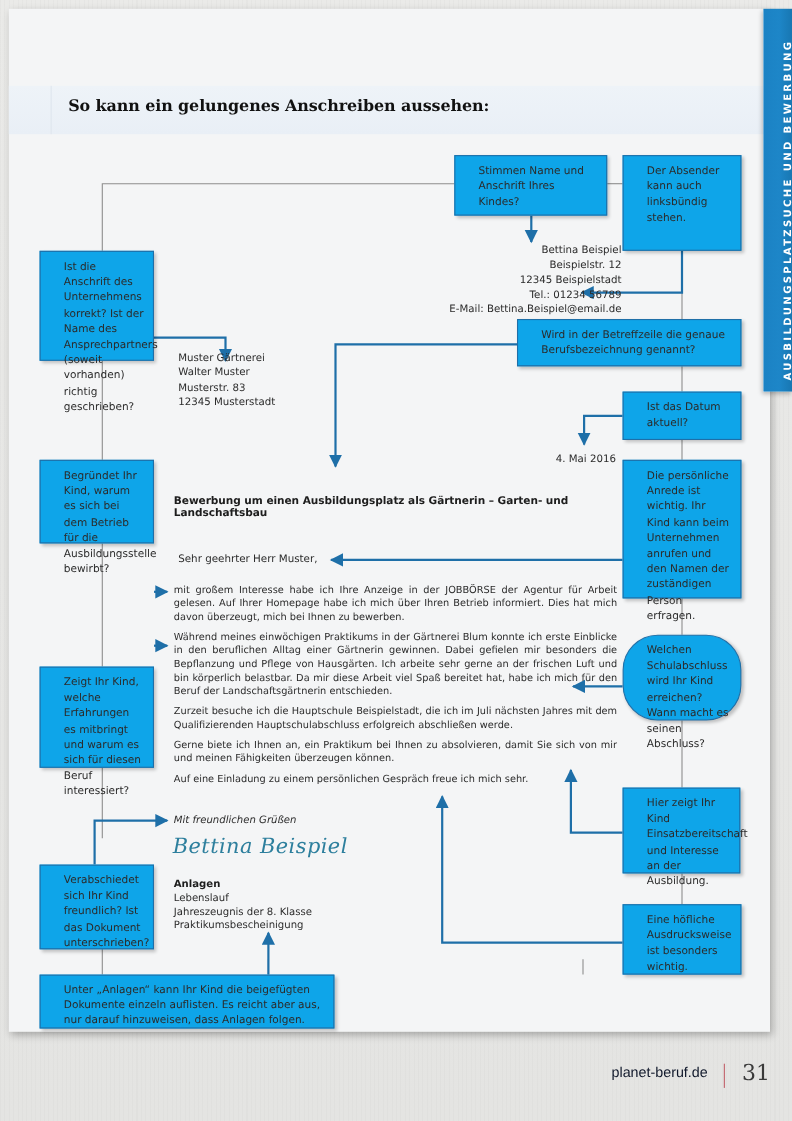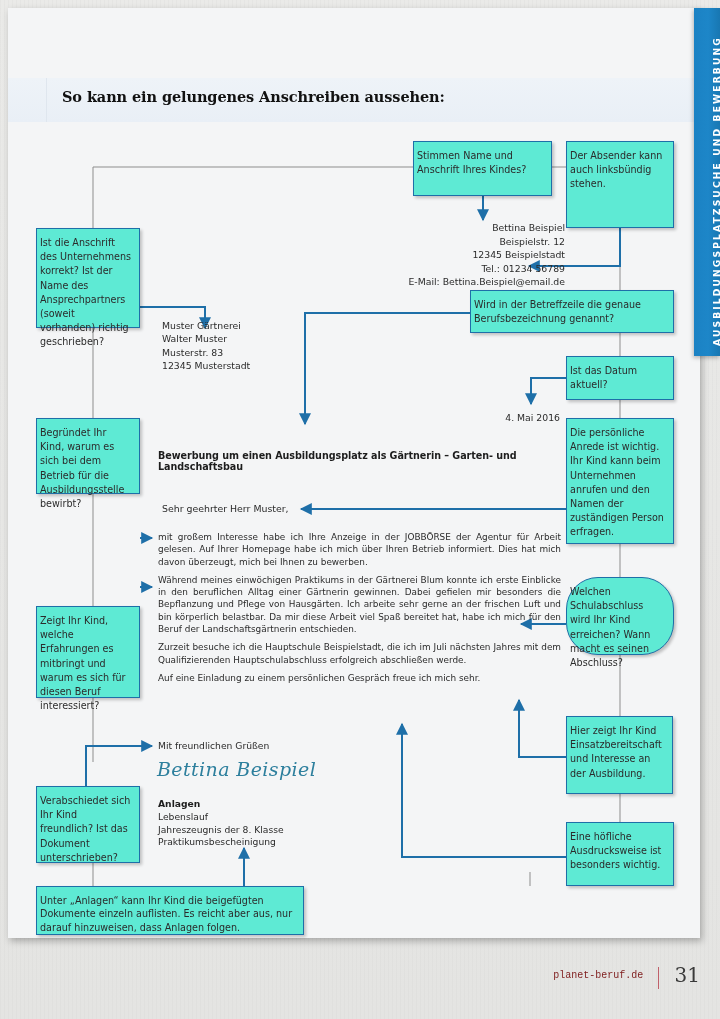--- a/index.html
+++ b/index.html
@@ -49,28 +49,28 @@
     transform:rotate(-90deg);
     transform-origin:left top;
     left:17px;top:338px;
   }
   
   svg.lines{position:absolute;left:0;top:0;width:720px;height:1019px;}
 
   
   .box{
     position:absolute;
-    background:#5eead4;
+    background:#0ea5e9;
     border:1.6px solid #1e6fa8;
     box-shadow:2px 2px 3px rgba(0,0,0,0.22);
     box-sizing:border-box;
     color:#2b2b2b;
     font-size:9.6px;
     line-height:14.2px;
-    padding:7px 8px 6px 3px;
+    padding:7px 8px 6px 21px;
   }
   
   .letter-addr{
     position:absolute;text-align:right;
     font-size:9.3px;line-height:13.6px;color:#2b2b2b;
   }
   .company-addr{
     position:absolute;font-size:9.3px;line-height:13.4px;color:#2b2b2b;
   }
   .letter-date{
@@ -95,22 +95,22 @@
     letter-spacing:0.4px;
   }
   .attach-title{position:absolute;font-size:9.2px;font-weight:bold;color:#1d1d1d;}
   .attach-list{position:absolute;font-size:9.2px;line-height:12.6px;color:#2b2b2b;}
 
   .footer{
     position:absolute;left:0;top:963px;width:700px;
     text-align:right;
   }
   .footer .brand{
-    font-family:Liberation Mono, monospace;
-    font-size:10px;color:#7f1d1d;vertical-align:middle;
+    font-family:Liberation Sans, sans-serif;
+    font-size:13px;color:#0f172a;vertical-align:middle;
   }
   .footer .divider{
     display:inline-block;width:1px;height:22px;background:#c0606a;
     margin:0 10px -6px 10px;vertical-align:middle;
   }
   .footer .pageno{
     font-family:"DejaVu Serif","Liberation Serif",serif;
     font-size:20px;color:#3a3a3a;vertical-align:middle;
   }
 </style>
@@ -249,24 +249,25 @@
 <div class="letter-date" style="left:440px;top:412px;width:120px;text-align:right;">4. Mai 2016</div>
 
 <div class="letter-subject" style="left:158px;top:450px;width:420px;">Bewerbung um einen Ausbildungsplatz als Gärtnerin – Garten- und Landschaftsbau</div>
 
 <div class="letter-salut" style="left:162px;top:503px;">Sehr geehrter Herr Muster,</div>
 
 <div class="letter-body" style="left:158px;top:531px;width:403px;">
   <p>mit großem Interesse habe ich Ihre Anzeige in der JOBBÖRSE der Agentur für Arbeit gelesen. Auf Ihrer Homepage habe ich mich über Ihren Betrieb informiert. Dies hat mich davon überzeugt, mich bei Ihnen zu bewerben.</p>
   <p>Während meines einwöchigen Praktikums in der Gärtnerei Blum konnte ich erste Einblicke in den beruflichen Alltag einer Gärtnerin gewinnen. Dabei gefielen mir besonders die Bepflanzung und Pflege von Hausgärten. Ich arbeite sehr gerne an der frischen Luft und bin körperlich belastbar. Da mir diese Arbeit viel Spaß bereitet hat, habe ich mich für den Beruf der Landschaftsgärtnerin entschieden.</p>
   <p>Zurzeit besuche ich die Hauptschule Beispielstadt, die ich im Juli nächsten Jahres mit dem Qualifizierenden Hauptschulabschluss erfolgreich abschließen werde.</p>
+  <p>Gerne biete ich Ihnen an, ein Praktikum bei Ihnen zu absolvieren, damit Sie sich von mir und meinen Fähigkeiten überzeugen können.</p>
   <p>Auf eine Einladung zu einem persönlichen Gespräch freue ich mich sehr.</p>
 </div>
 
-<div class="letter-close" style="left:158px;top:740px;">Mit freundlichen Grüßen</div>
+<div class="letter-close" style="left:158px;top:740px;font-style:italic;">Mit freundlichen Grüßen</div>
 
 <div class="signature" style="left:157px;top:758px;">Bettina Beispiel</div>
 
 <div class="attach-title" style="left:158px;top:798px;">Anlagen</div>
 
 <div class="attach-list" style="left:158px;top:811px;white-space:pre-line;">Lebenslauf
 Jahreszeugnis der 8. Klasse
 Praktikumsbescheinigung</div>
 
 <div class="footer">

